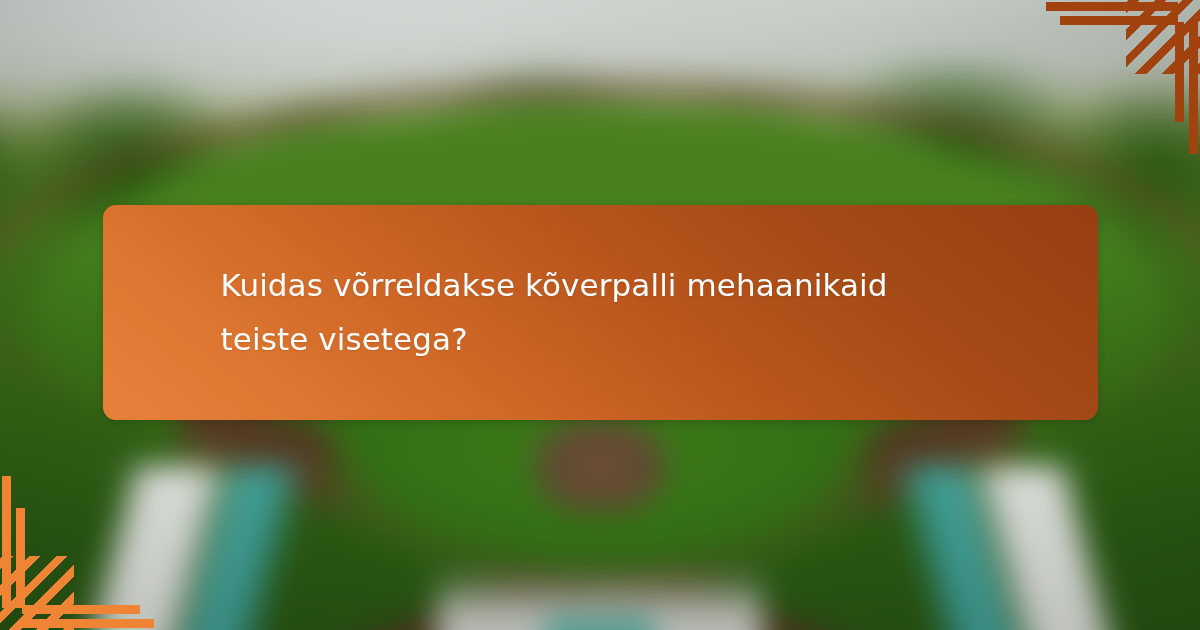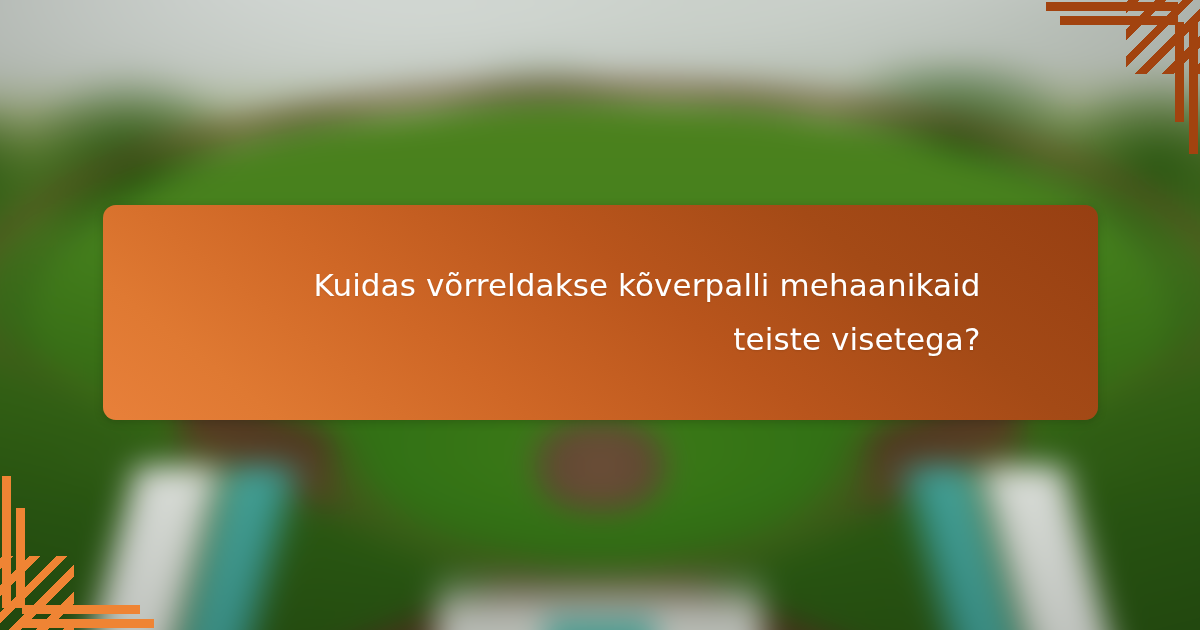--- a/index.html
+++ b/index.html
@@ -252,21 +252,21 @@
     padding: 18px 54px;
     box-shadow: 0 2px 10px rgba(0,0,0,0.18);
   }
 
   #question-text {
     color: #ffffff;
     font-family: "DejaVu Sans", sans-serif;
     font-size: 31px;
     font-weight: 400;
     line-height: 1.72;
-    text-align: right;
+    text-align: left;
     letter-spacing: 0.1px;
     max-width: 760px;
     text-shadow: 0 1px 2px rgba(0,0,0,0.10);
   }
 </style>
 </head>
 <body>
 
 <div id="stage">
 

